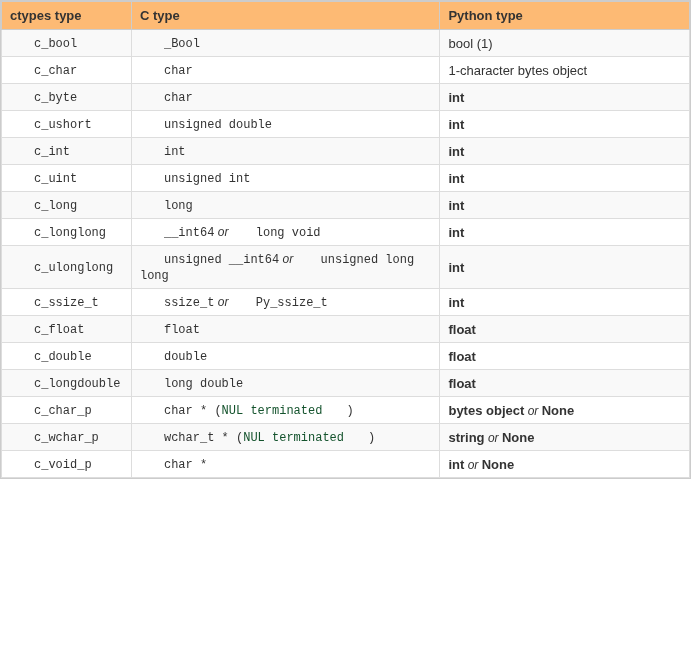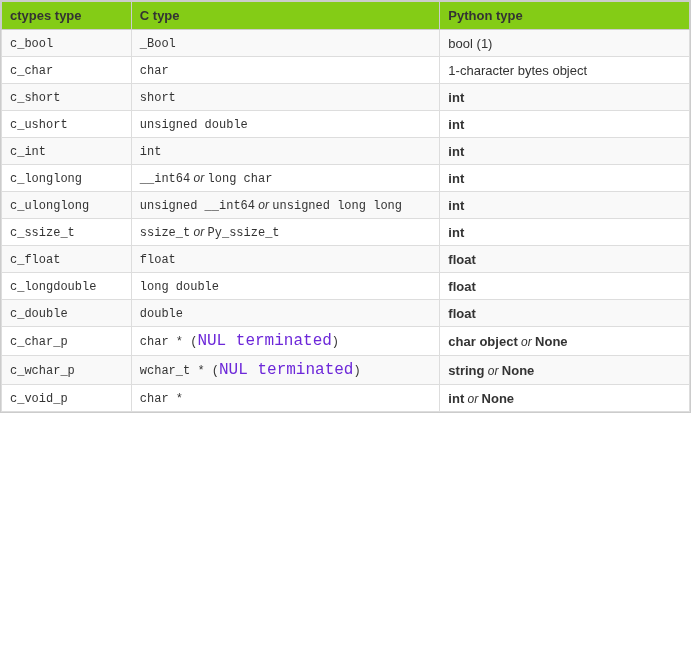--- a/index.html
+++ b/index.html
@@ -12,21 +12,21 @@
     .table-container {
       border: 1px solid #ccc;
       margin: 0;
       overflow: hidden;
     }
     table {
       width: 100%;
       border-collapse: collapse;
     }
     thead tr {
-      background: #84cc16;
+      background: #fdba74;
     }
     thead th {
       border: 1px solid #ccc;
       padding: 6px 8px;
       text-align: left;
       font-weight: bold;
       font-size: 13px;
       color: #333;
     }
     tbody tr {
@@ -39,25 +39,26 @@
       border: 1px solid #ddd;
       padding: 5px 8px;
       font-size: 13px;
       color: #333;
       vertical-align: middle;
     }
     .code {
       font-family: 'Courier New', Courier, monospace;
       font-size: 12px;
       color: #333;
+      margin-left: 24px;
     }
     .highlight-blue {
-      color: #6d28d9;
+      color: #14532d;
       font-family: 'Courier New', Courier, monospace;
-      font-size: 16px;
+      font-size: 12px;
       text-align: right;
     }
     .highlight-bold {
       font-weight: bold;
       font-family: Arial, sans-serif;
       font-size: 13px;
     }
     .col-ctypes { width: 130px; }
     .col-ctype { width: 310px; }
     .col-python { width: 251px; }
@@ -79,68 +80,78 @@
           <td><span class="code">c_bool</span></td>
           <td><span class="code">_Bool</span></td>
           <td>bool (1)</td>
         </tr>
         <tr>
           <td><span class="code">c_char</span></td>
           <td><span class="code">char</span></td>
           <td>1-character bytes object</td>
         </tr>
         <tr>
-          <td><span class="code">c_short</span></td>
-          <td><span class="code">short</span></td>
+          <td><span class="code">c_byte</span></td>
+          <td><span class="code">char</span></td>
           <td><span class="highlight-bold">int</span></td>
         </tr>
         <tr>
           <td><span class="code">c_ushort</span></td>
           <td><span class="code">unsigned double</span></td>
           <td><span class="highlight-bold">int</span></td>
         </tr>
         <tr>
           <td><span class="code">c_int</span></td>
           <td><span class="code">int</span></td>
           <td><span class="highlight-bold">int</span></td>
         </tr>
         <tr>
+          <td><span class="code">c_uint</span></td>
+          <td><span class="code">unsigned int</span></td>
+          <td><span class="highlight-bold">int</span></td>
+        </tr>
+        <tr>
+          <td><span class="code">c_long</span></td>
+          <td><span class="code">long</span></td>
+          <td><span class="highlight-bold">int</span></td>
+        </tr>
+        <tr>
           <td><span class="code">c_longlong</span></td>
-          <td><span class="code">__int64</span><span style="font-style: italic; font-size: 12px;"> or </span><span class="code">long char</span></td>
+          <td><span class="code">__int64</span><span style="font-style: italic; font-size: 12px;"> or </span><span class="code">long void</span></td>
           <td><span class="highlight-bold">int</span></td>
         </tr>
         <tr>
           <td><span class="code">c_ulonglong</span></td>
           <td><span class="code">unsigned __int64</span><span style="font-style: italic; font-size: 12px;"> or </span><span class="code">unsigned long long</span></td>
           <td><span class="highlight-bold">int</span></td>
         </tr>
         <tr>
           <td><span class="code">c_ssize_t</span></td>
           <td><span class="code">ssize_t</span><span style="font-style: italic; font-size: 12px;"> or </span><span class="code">Py_ssize_t</span></td>
           <td><span class="highlight-bold">int</span></td>
         </tr>
         <tr>
           <td><span class="code">c_float</span></td>
           <td><span class="code">float</span></td>
           <td><span class="highlight-bold">float</span></td>
         </tr>
         <tr>
+          <td><span class="code">c_double</span></td>
+          <td><span class="code">double</span></td>
+          <td><span class="highlight-bold">float</span></td>
+        </tr>
+        <tr>
           <td><span class="code">c_longdouble</span></td>
           <td><span class="code">long double</span></td>
           <td><span class="highlight-bold">float</span></td>
         </tr>
         <tr>
-          <td><span class="code">c_double</span></td>
-          <td><span class="code">double</span></td>
-          <td><span class="highlight-bold">float</span></td>
-        </tr>
-        <tr>
           <td><span class="code">c_char_p</span></td>
           <td><span class="code">char * (</span><span class="highlight-blue">NUL terminated</span><span class="code">)</span></td>
-          <td><span class="highlight-bold">char object</span><span style="font-style: italic; font-size: 12px;"> or </span><span class="highlight-bold">None</span></td>
+          <td><span class="highlight-bold">bytes object</span><span style="font-style: italic; font-size: 12px;"> or </span><span class="highlight-bold">None</span></td>
         </tr>
         <tr>
           <td><span class="code">c_wchar_p</span></td>
           <td><span class="code">wchar_t * (</span><span class="highlight-blue">NUL terminated</span><span class="code">)</span></td>
           <td><span class="highlight-bold">string</span><span style="font-style: italic; font-size: 12px;"> or </span><span class="highlight-bold">None</span></td>
         </tr>
         <tr>
           <td><span class="code">c_void_p</span></td>
           <td><span class="code">char *</span></td>
           <td><span class="highlight-bold">int</span><span style="font-style: italic; font-size: 12px;"> or </span><span class="highlight-bold">None</span></td>

